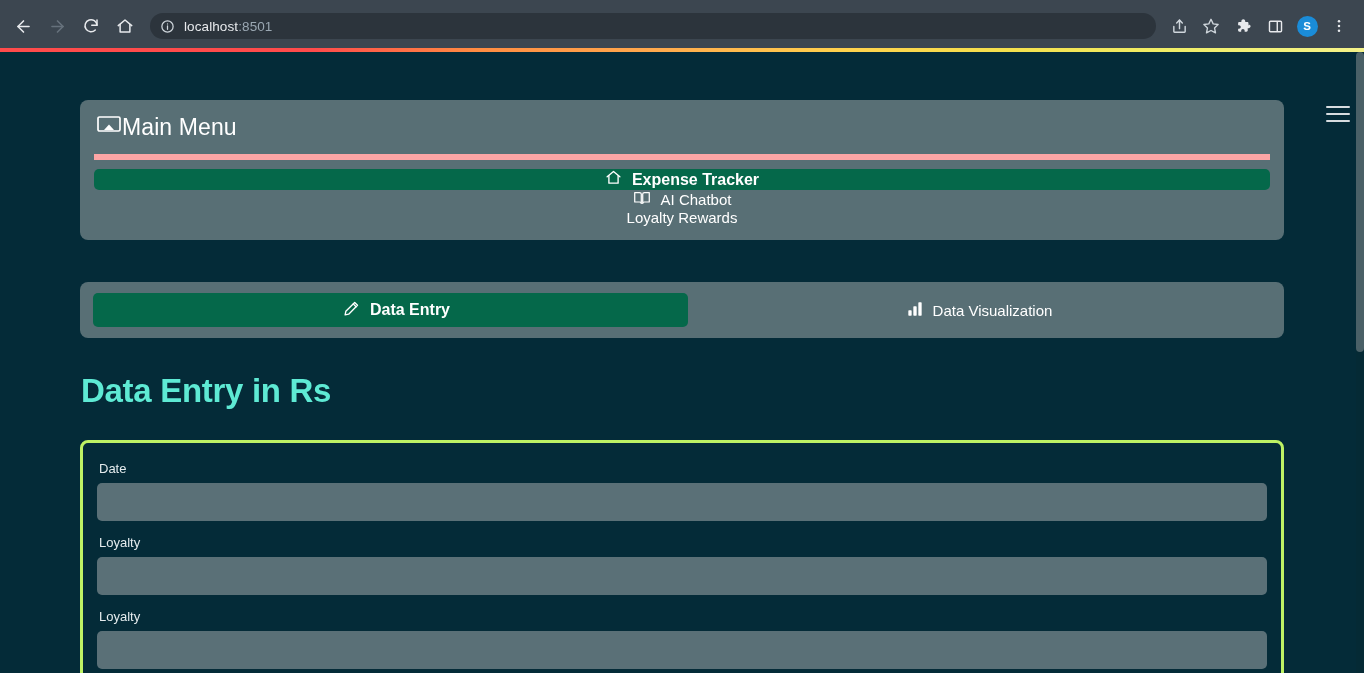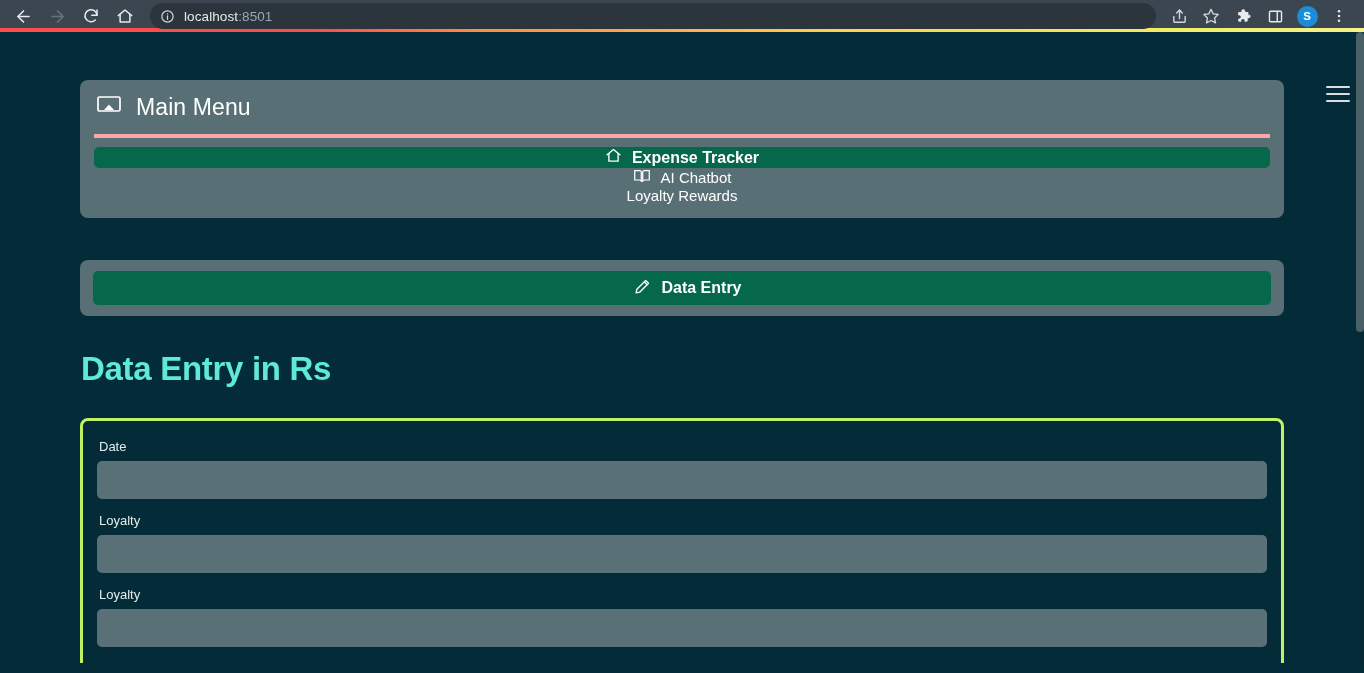--- a/index.html
+++ b/index.html
@@ -7,21 +7,21 @@
   html, body {
     width: 1364px;
     height: 673px;
     overflow: hidden;
     background: #042b38;
     font-family: "Liberation Sans", sans-serif;
   }
 
   
   .browser-chrome {
-    height: 28px;
+    height: 48px;
     background: #3c4650;
     display: flex;
     align-items: center;
     padding: 4px 10px 0 8px;
     position: relative;
   }
   .nav-btn {
     width: 30px; height: 30px;
     display: flex; align-items: center; justify-content: center;
     border-radius: 50%;
@@ -115,23 +115,22 @@
 
   
   .menu-panel {
     background: #586f75;
     border-radius: 8px;
     padding: 14px 14px 14px 14px;
   }
   .menu-header {
     display: flex;
     align-items: flex-end;
-    gap: 14px;
     padding: 0 0 13px 2px;
-    border-bottom: 4px solid #fca5a5;
+    border-bottom: 6px solid #fca5a5;
   }
   .menu-header-title {
     font-size: 23px;
     color: #ffffff;
     font-weight: 400;
     letter-spacing: .1px;
   }
   .menu-tabs {
     display: flex;
     align-items: stretch;
@@ -378,20 +377,30 @@
       <div class="sub-tab active">
         <span>
           <svg width="17" height="17" viewBox="0 0 24 24" fill="none" stroke="#ffffff" stroke-width="1.9" stroke-linecap="round" stroke-linejoin="round">
             <path d="M16.5 3.5l4 4L8 20l-5 1 1-5z"></path>
               <line x1="14.5" y1="5.5" x2="18.5" y2="9.5"></line>
           </svg>
         </span>
         <span>Data Entry</span>
       </div>
 
+      <div class="sub-tab">
+        <span>
+          <svg width="16" height="16" viewBox="0 0 24 24" fill="#ffffff">
+            <rect x="2" y="14" width="5" height="8" rx="1"></rect>
+            <rect x="9.5" y="8" width="5" height="14" rx="1"></rect>
+            <rect x="17" y="2" width="5" height="20" rx="1"></rect>
+          </svg>
+        </span>
+        <span>Data Visualization</span>
+      </div>
 
     </div>
 
     <h1 class="page-heading">Data Entry in Rs</h1>
 
     <div class="form-card">
 
       <div class="field">
         <div class="field-label">Date</div>
         <input class="field-input" type="text" value="" placeholder="" style="">

